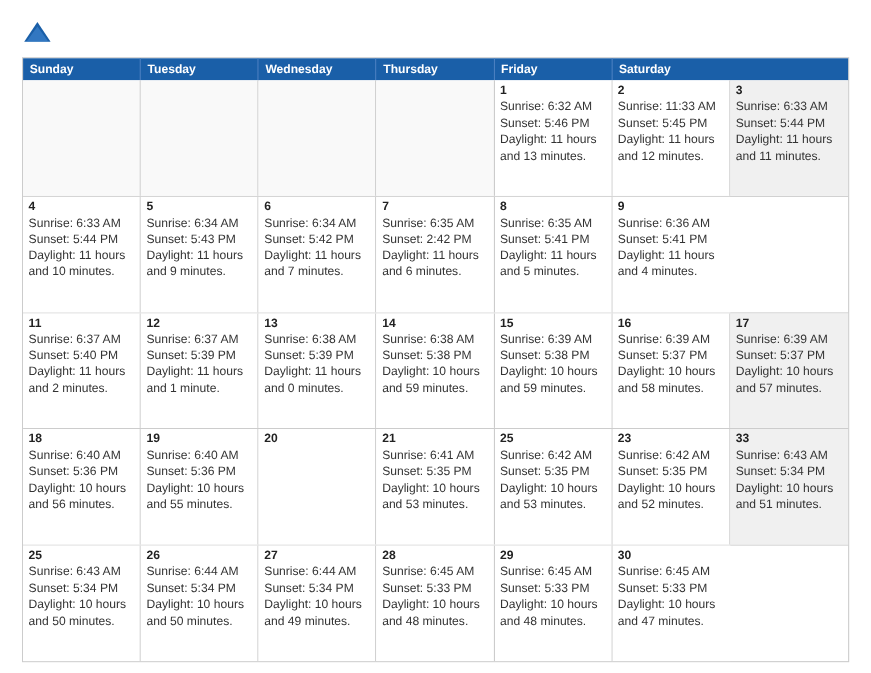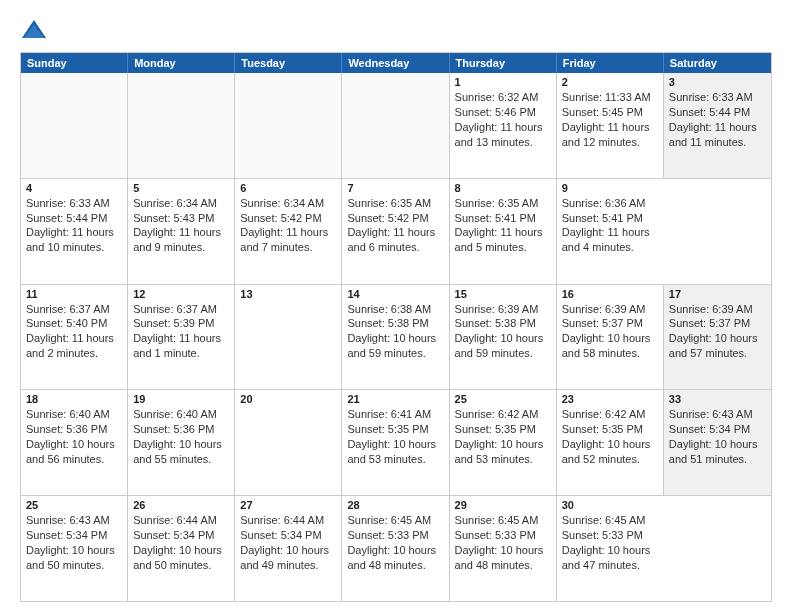--- a/index.html
+++ b/index.html
@@ -133,21 +133,20 @@
     </div>
     <div class="title-block">
       <div class="main-title"></div>
       <div class="subtitle"></div>
     </div>
   </div>
 
   <div class="calendar">
     <div class="cal-header">
     <div class="cal-header-cell">Sunday</div>
-        <div class="cal-header-cell">Monday</div>
         <div class="cal-header-cell">Tuesday</div>
         <div class="cal-header-cell">Wednesday</div>
         <div class="cal-header-cell">Thursday</div>
         <div class="cal-header-cell">Friday</div>
         <div class="cal-header-cell">Saturday</div>
       </div>
     <div class="cal-body">
     <div class="cal-row">
           <div class="cal-cell empty"></div>
           <div class="cal-cell empty"></div>
@@ -193,21 +192,21 @@
           <div class="cal-cell">
             <div class="day-num">6</div>
             <div class="day-info">Sunrise: 6:34 AM
 Sunset: 5:42 PM
 Daylight: 11 hours
 and 7 minutes.</div>
           </div>
           <div class="cal-cell">
             <div class="day-num">7</div>
             <div class="day-info">Sunrise: 6:35 AM
-Sunset: 5:42 PM
+Sunset: 2:42 PM
 Daylight: 11 hours
 and 6 minutes.</div>
           </div>
           <div class="cal-cell">
             <div class="day-num">8</div>
             <div class="day-info">Sunrise: 6:35 AM
 Sunset: 5:41 PM
 Daylight: 11 hours
 and 5 minutes.</div>
           </div>
@@ -229,20 +228,24 @@
           </div>
           <div class="cal-cell">
             <div class="day-num">12</div>
             <div class="day-info">Sunrise: 6:37 AM
 Sunset: 5:39 PM
 Daylight: 11 hours
 and 1 minute.</div>
           </div>
           <div class="cal-cell">
             <div class="day-num">13</div>
+            <div class="day-info">Sunrise: 6:38 AM
+Sunset: 5:39 PM
+Daylight: 11 hours
+and 0 minutes.</div>
           </div>
           <div class="cal-cell">
             <div class="day-num">14</div>
             <div class="day-info">Sunrise: 6:38 AM
 Sunset: 5:38 PM
 Daylight: 10 hours
 and 59 minutes.</div>
           </div>
           <div class="cal-cell">
             <div class="day-num">15</div>

